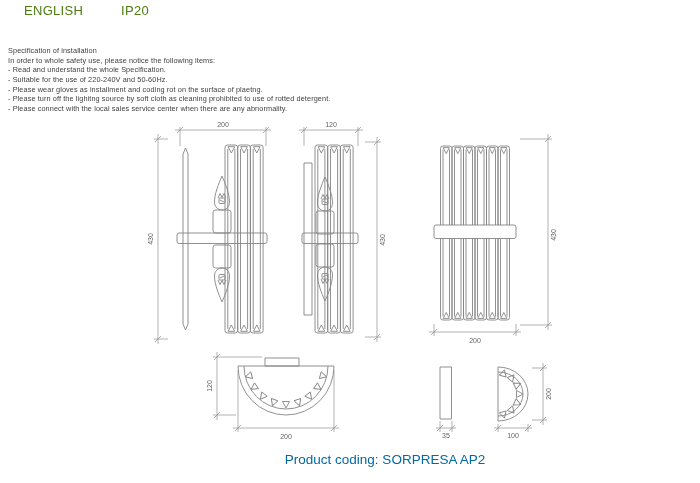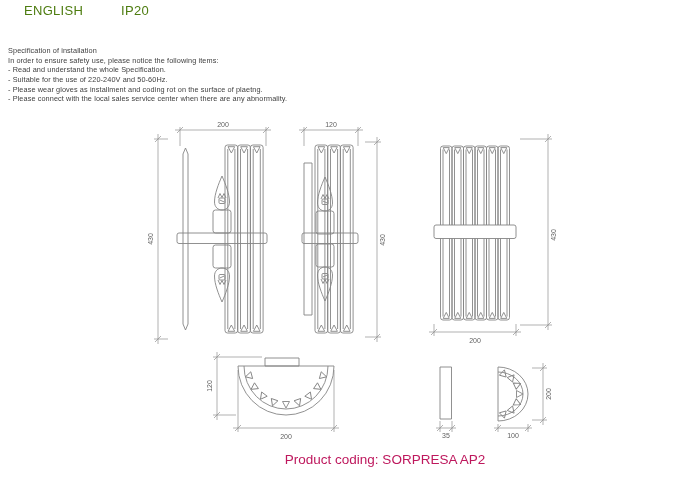--- a/index.html
+++ b/index.html
@@ -12,38 +12,39 @@
   .hdr .lang { position:absolute; left:8px; top:0; font-size:13px; letter-spacing:0.3px; }
   .hdr .ip   { position:absolute; left:105px; top:0; font-size:13px; letter-spacing:0.3px;text-align:center; }
   .spec { position:absolute; left:8px; top:22px; width:420px; color:#414141;
           font-size:7.3px; line-height:9.65px; letter-spacing:0.1px;margin-top:24px; }
   .drawings { position:absolute; left:0; top:0; width:700px; height:483px; }
   svg .dw   { stroke:#858585; fill:none; stroke-width:0.9; stroke-linejoin:round; }
   svg .dwf  { stroke:#858585; fill:#ffffff; stroke-width:0.9; }
   svg .dim  { stroke:#8f8f8f; fill:none; stroke-width:0.7; }
   svg text  { font-family:"Liberation Sans", sans-serif; font-size:7px; fill:#5f5f5f; stroke:none; }
   .coding { position:absolute; left:220px; top:452px; width:330px; text-align:center;
-            font-size:13.5px; color:#be185d; }
+            font-size:13.5px; color:#0369a1; }
 </style>
 </head>
 <body>
 
 <div class="page">
 
   <div class="hdr">
     <span class="lang">ENGLISH</span>
     <span class="ip">IP20</span>
   </div>
 
   <div class="spec">
     <div>Specification of installation</div>
-    <div>In order to ensure safety use, please notice the following items:</div>
+    <div>In order to whole safety use, please notice the following items:</div>
     <div>- Read and understand the whole Specification.</div>
     <div>- Suitable for the use of 220-240V and 50-60Hz.</div>
     <div>- Please wear gloves as installment and coding rot on the surface of plaetng.</div>
+    <div>- Please turn off the lighitng source by soft cloth as cleaning prohibited to use of rotted detergent.</div>
     <div>- Please connect with the local sales service center when there are any abnormality.</div>
   </div>
 
   <svg class="drawings" viewBox="0 0 700 483" width="700" height="483" xmlns="http://www.w3.org/2000/svg">
     <defs>
       <g id="rodS">
         <rect class="dw" x="0" y="0" width="12.7" height="188" rx="2.5"></rect>
         <line class="dw" x1="2.8" y1="4" x2="2.8" y2="184"></line>
         <line class="dw" x1="9.9" y1="4" x2="9.9" y2="184"></line>
         <polygon class="dw" points="3,1.7 9.7,1.7 6.35,8"></polygon>

